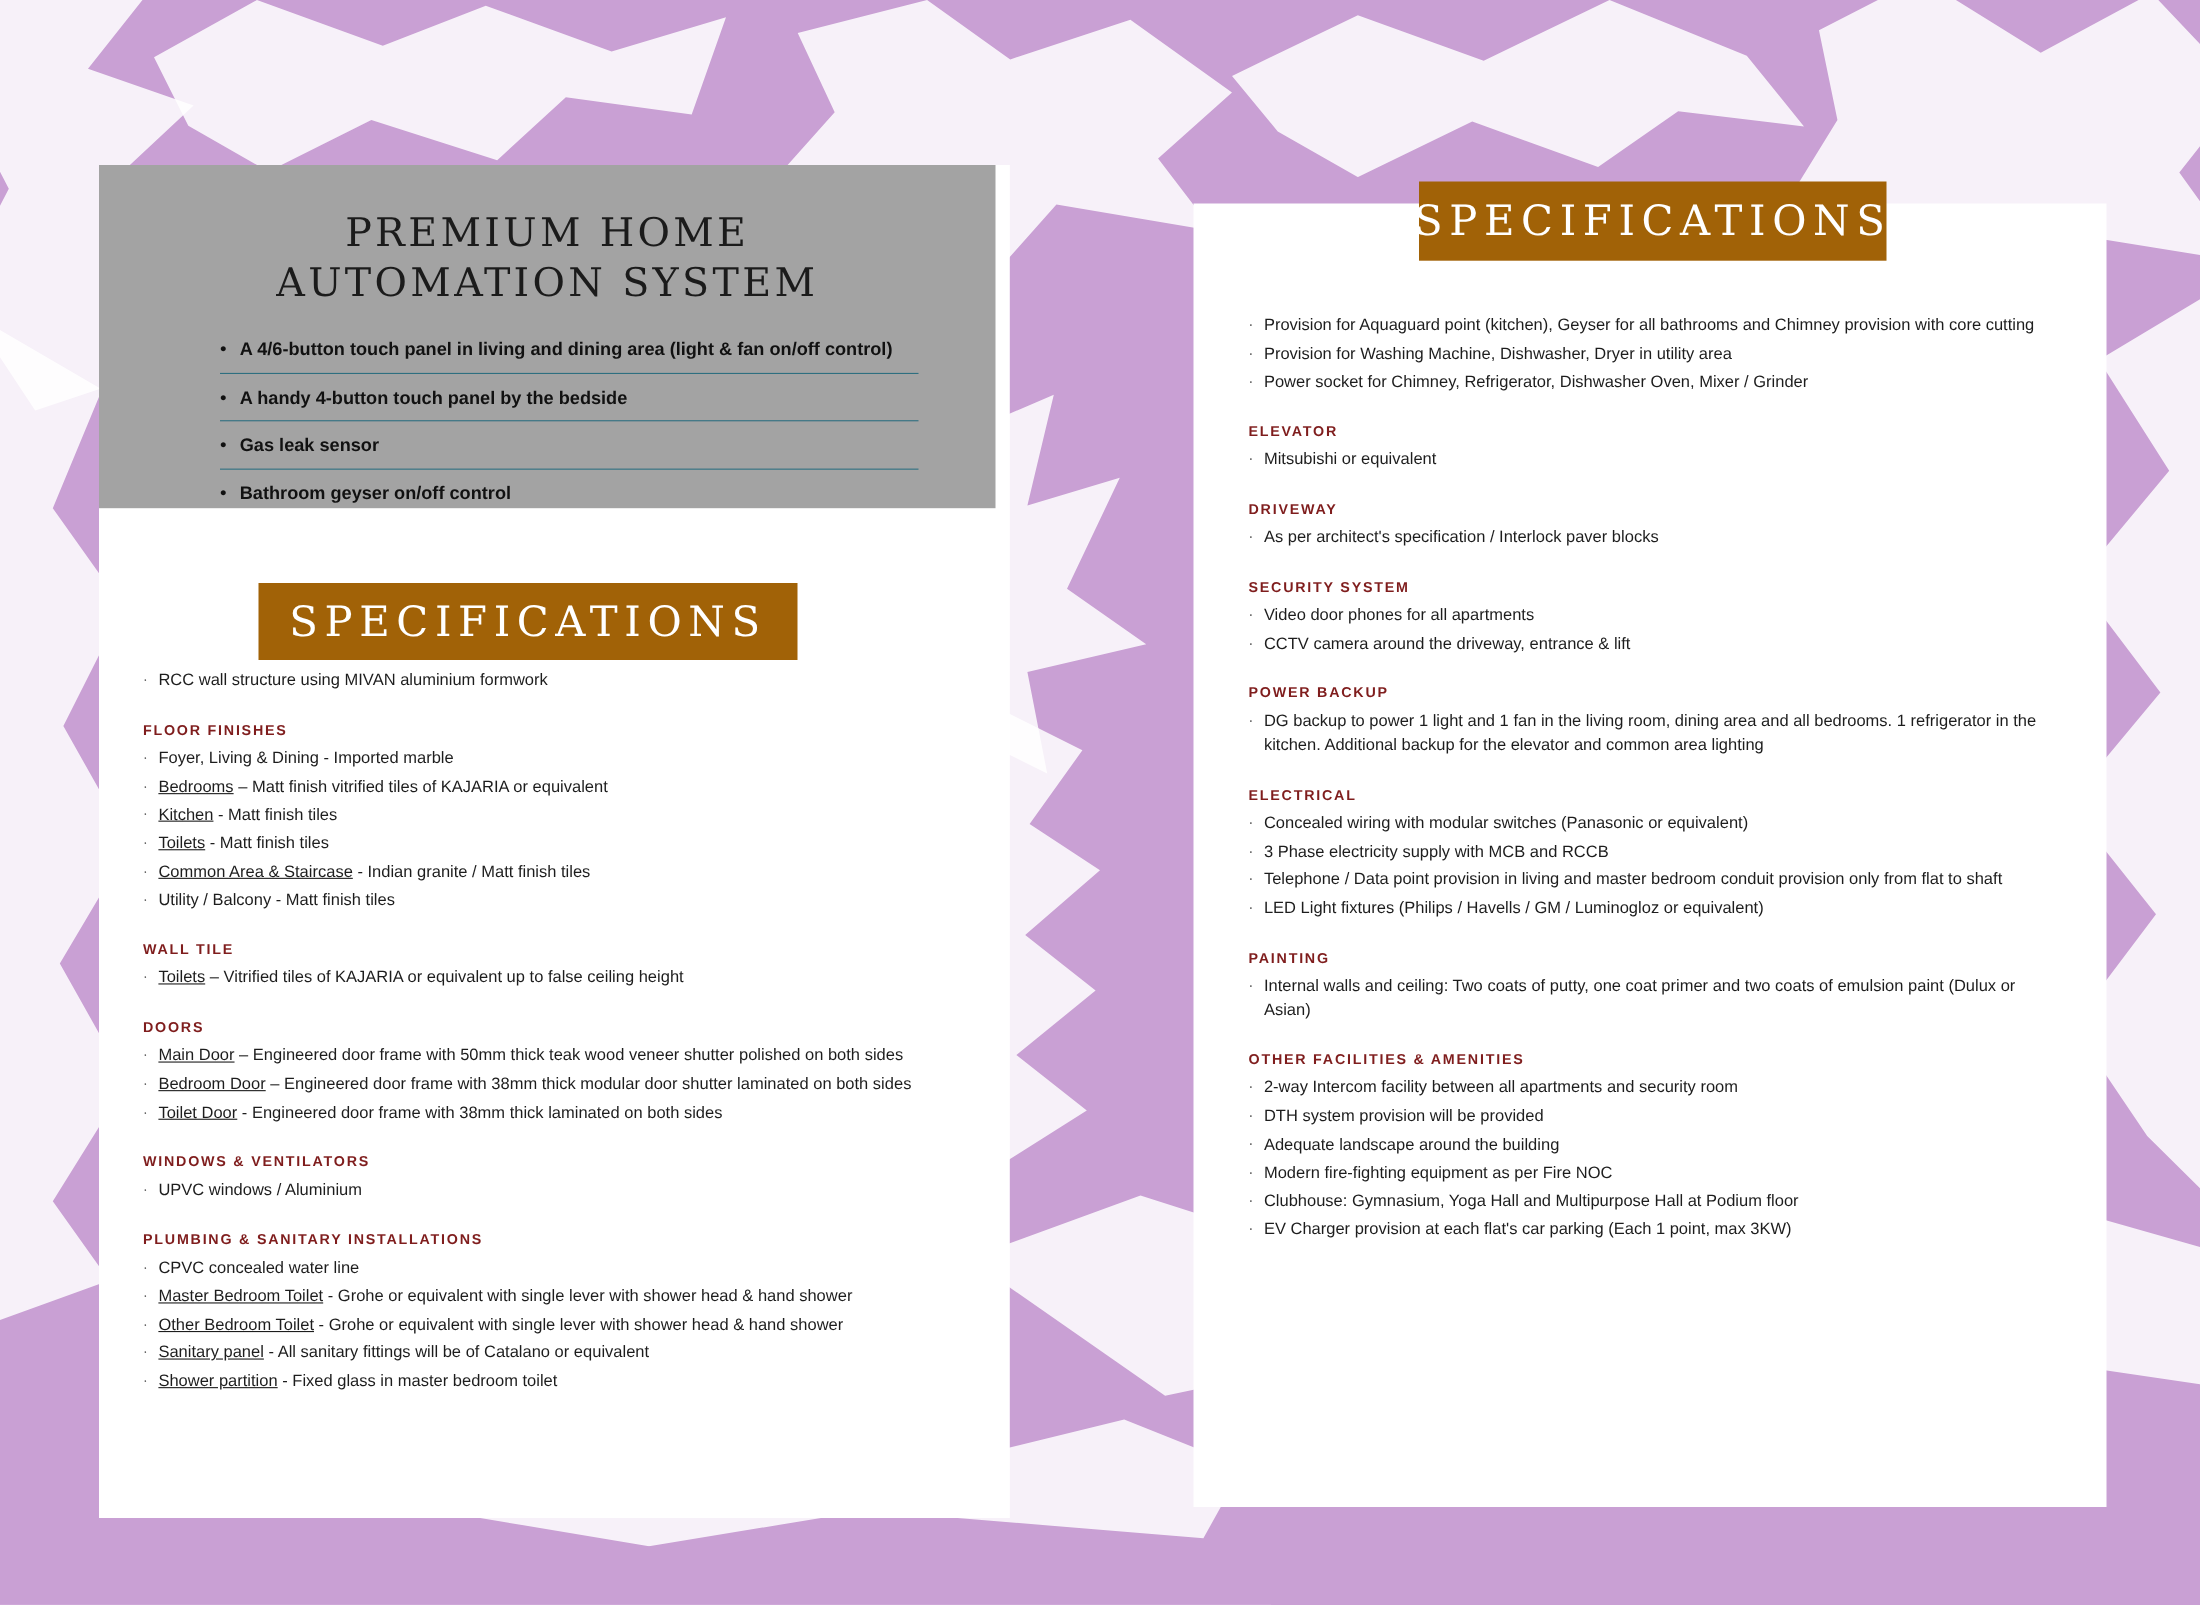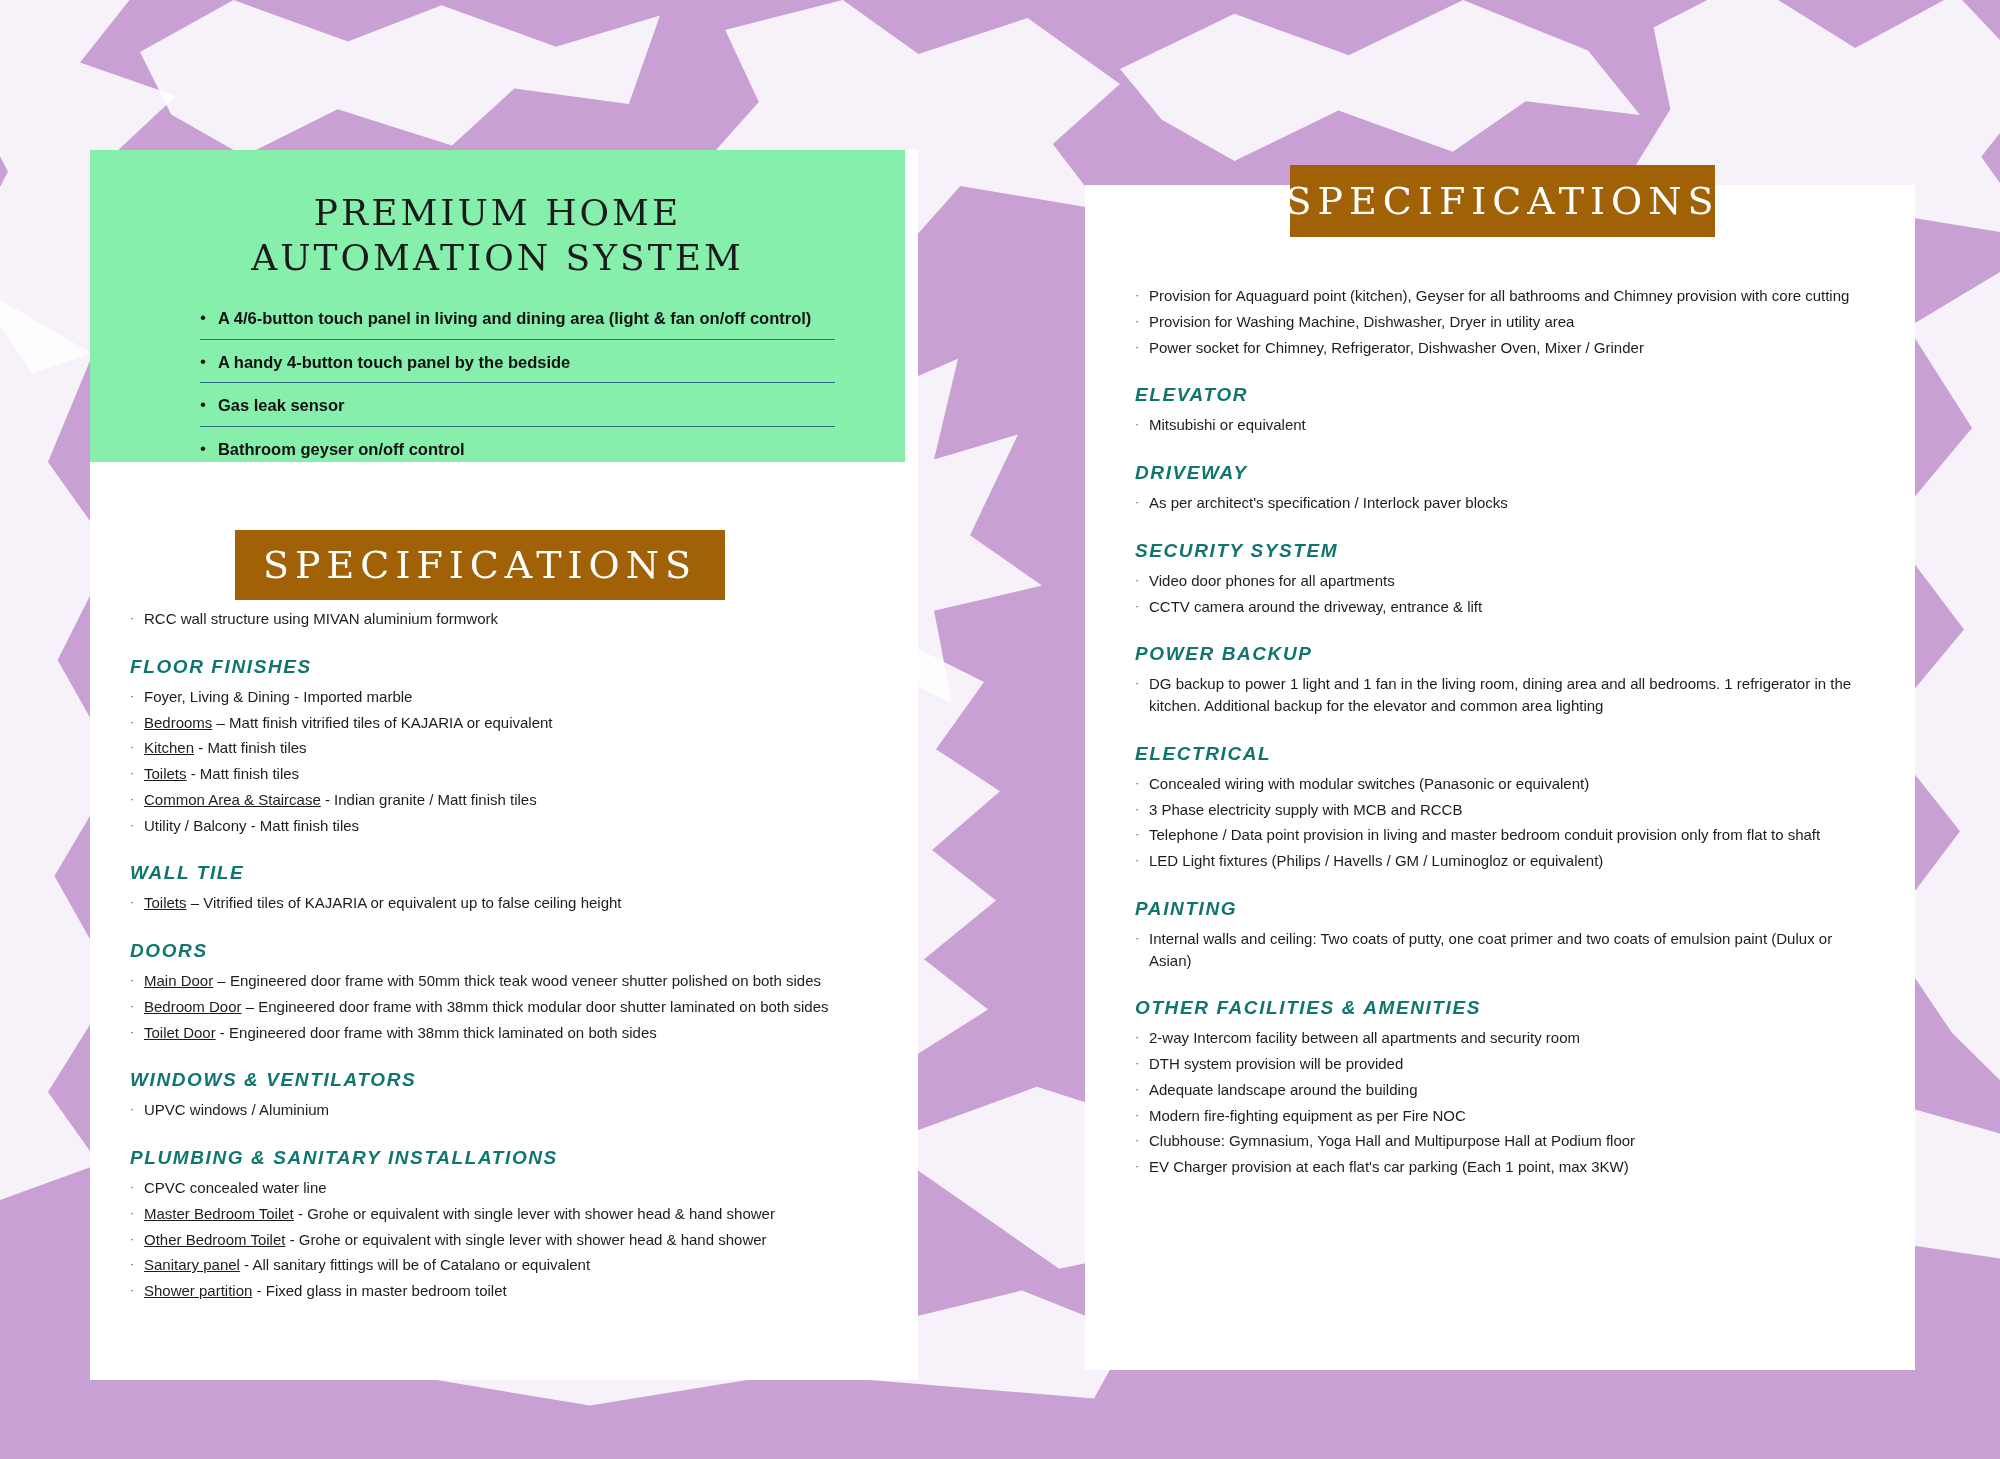--- a/index.html
+++ b/index.html
@@ -62,21 +62,21 @@
   #left-page  { left: 90px;  top: 150px;  width: 828px;  height: 1230px; }
   #right-page { left: 1085px; top: 185px;  width: 830px;  height: 1185px; }
 
   
   #automation-box {
     position: absolute;
     left: 90px;
     top: 150px;
     width: 815px;
     height: 312px;
-    background: #86efac;
+    background: #a3a3a3;
     padding: 30px 40px 0 40px;
   }
   #automation-title {
     text-align: center;
     font-family: "DejaVu Serif", serif;
     font-size: 36px;
     letter-spacing: 3px;
     color: #1b1b1b;
     line-height: 1.25;
     margin: 10px 0 28px 0;
@@ -126,26 +126,25 @@
 
   
   .spec-col {
     position: absolute;
     color: #1b1b1b;
   }
   #left-col  { left: 130px;  top: 608px; width: 720px; }
   #right-col { left: 1135px; top: 285px; width: 720px; }
 
   .sec-head {
-    font-size: 19px;
+    font-size: 13px;
     font-weight: bold;
     letter-spacing: 1.6px;
     margin: 26px 0 8px 0;
-    color: #0f766e;
-    font-style: italic;
+    color: #7f1d1d;
   }
   .sec-head.first { margin-top: 0; }
 
   ul.items { list-style: none; margin: 0; padding: 0; }
   ul.items li {
     display: flex;
     align-items: flex-start;
     font-size: 15px;
     line-height: 1.45;
     margin-bottom: 4px;

